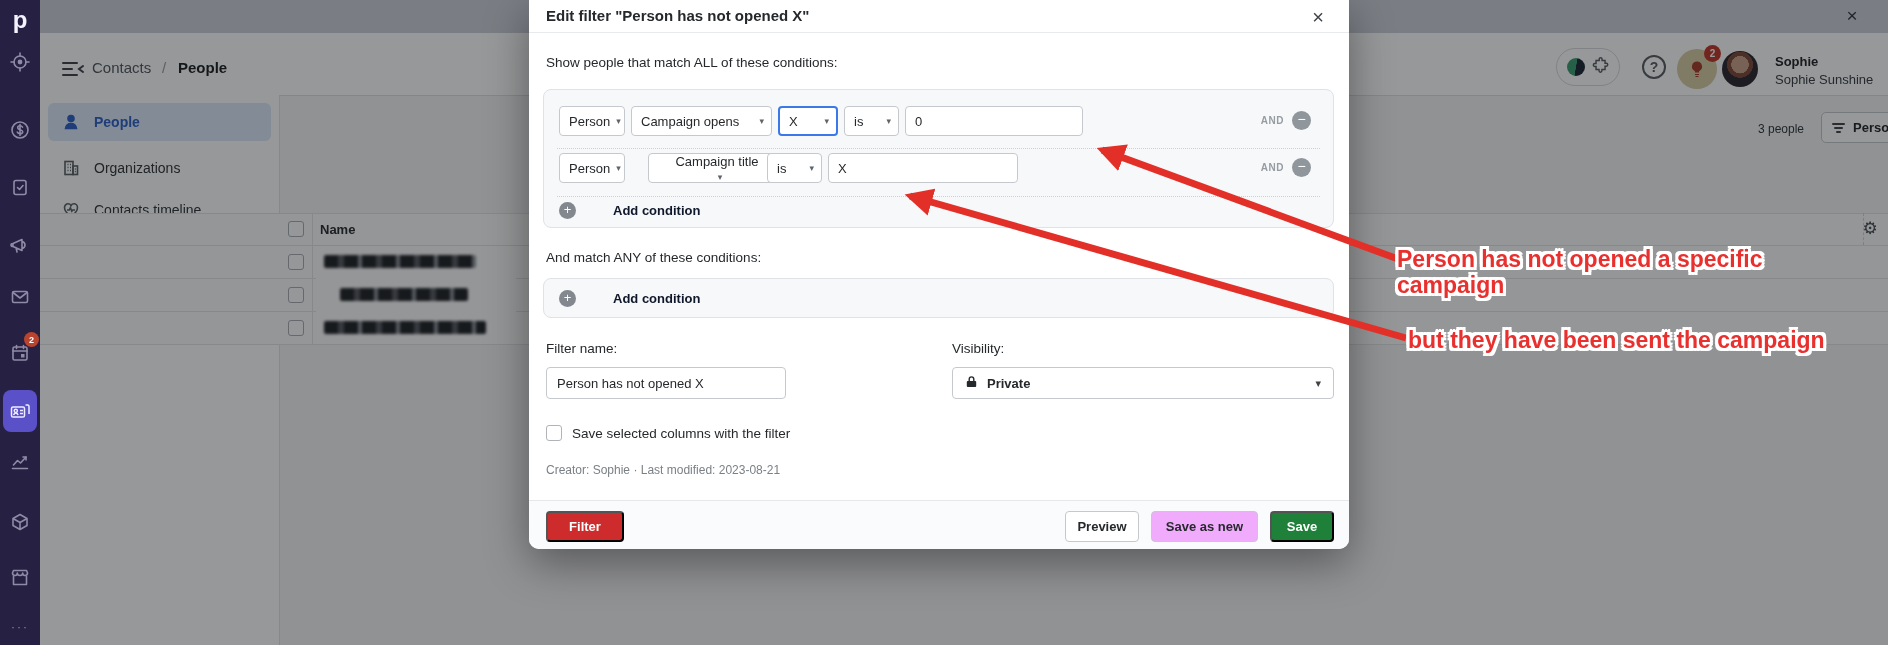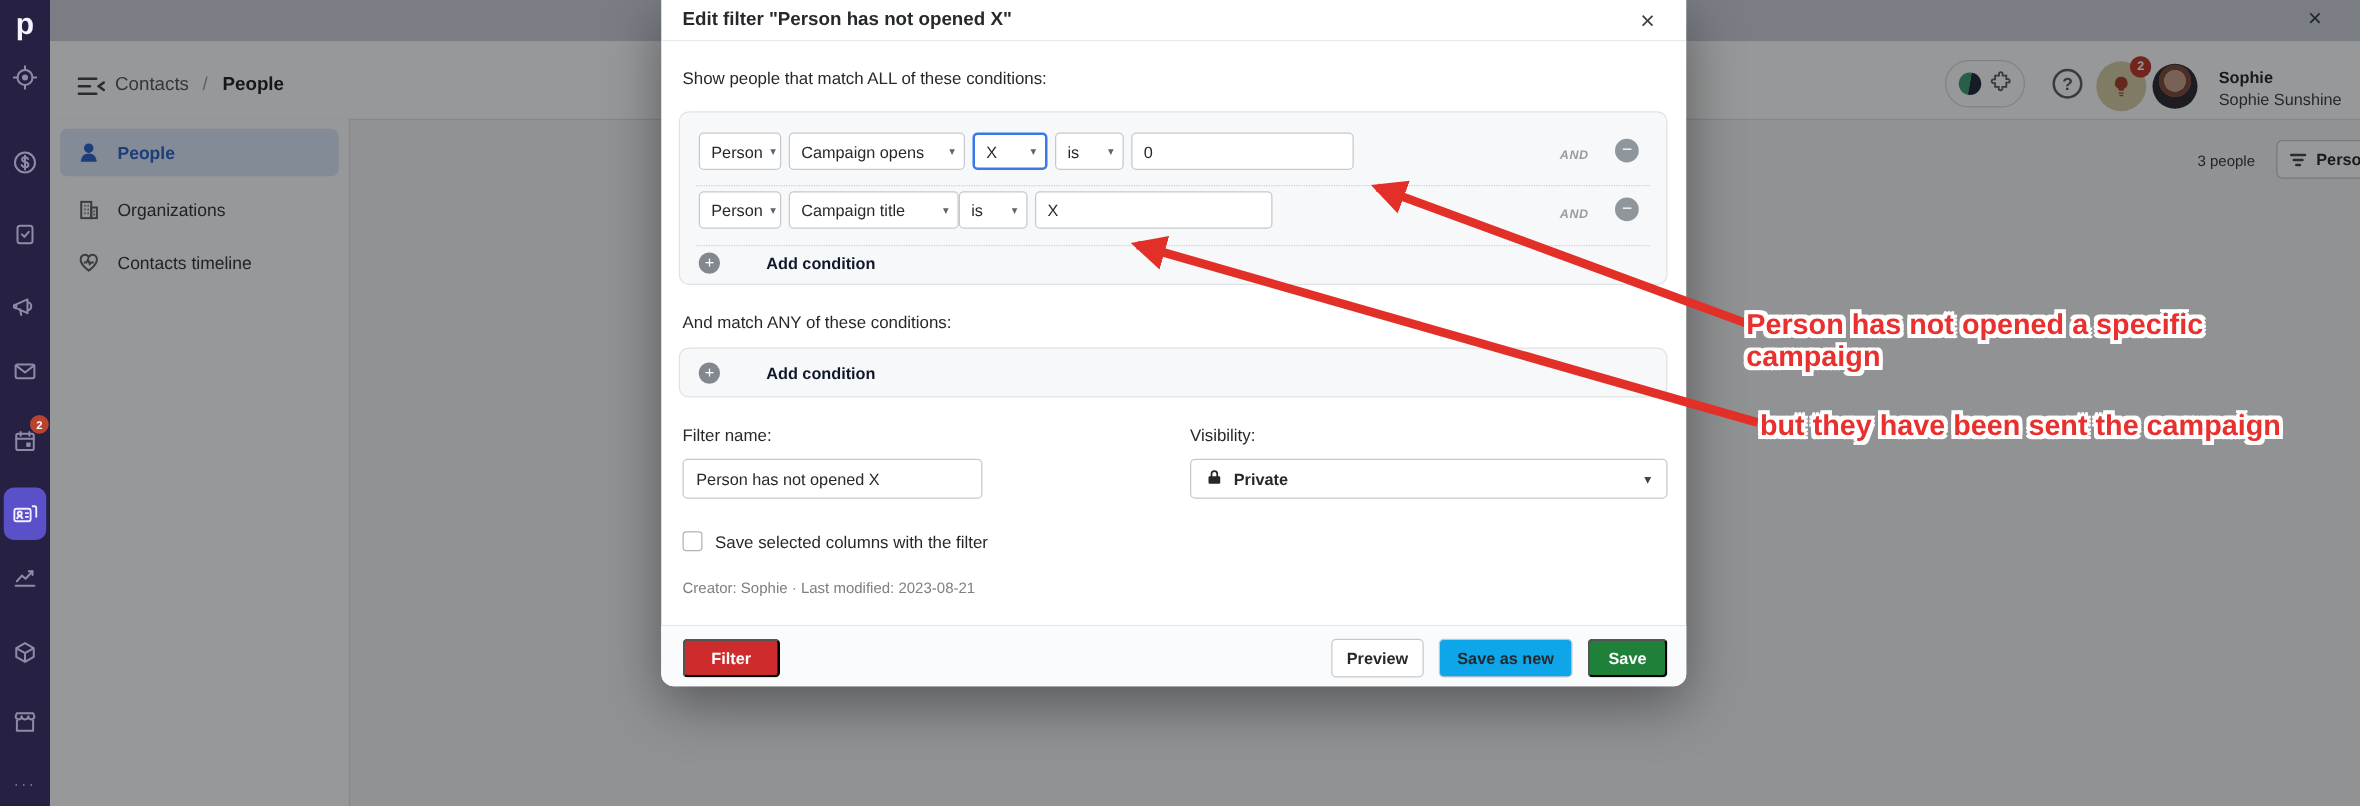--- a/index.html
+++ b/index.html
@@ -79,42 +79,42 @@
   .panel{left:14px;width:791px;background:#f7f8f9;border:1px solid #dfe2e6;border-radius:8px;box-sizing:border-box;}
   .panel1{top:89px;height:139px;}
   .panel2{top:278px;height:40px;}
   .cond-row{position:absolute;left:0;width:100%;height:30px;}
   .sel{position:absolute;top:0;height:30px;background:#fff;border:1px solid #c5c9cd;border-radius:4px;box-sizing:border-box;
       display:flex;align-items:center;justify-content:space-between;padding:0 7px 0 9px;font-size:13px;color:#26292c;}
   .sel .caret{color:#5f646a;font-size:9px;margin-left:6px;}
   .sel-blue{border:2px solid #3b79e8;}
   .cond-input{position:absolute;top:0;height:30px;background:#fff;border:1px solid #c5c9cd;border-radius:4px;box-sizing:border-box;
       font-size:13px;color:#26292c;padding:0 9px;font-family:inherit;}
-  .and-wrap{position:absolute;right:22px;top:5px;display:flex;align-items:flex-end;gap:21px;font-style:italic;}
+  .and-wrap{position:absolute;right:22px;top:5px;display:flex;align-items:center;gap:8px;}
   .and-txt{font-size:10px;font-weight:bold;color:#969ca2;letter-spacing:.5px;}
   .minus-c{width:19px;height:19px;border-radius:50%;background:#8f969c;color:#fff;font-size:14px;line-height:17px;text-align:center;}
   .dotline{position:absolute;left:13px;right:13px;height:0;border-top:1px dotted #ccd0d4;}
   .addcond{position:absolute;left:15px;display:flex;align-items:center;gap:9px;}
   .plus-c{width:17px;height:17px;border-radius:50%;background:#82888e;color:#fff;font-size:13px;line-height:16px;text-align:center;}
   .addcond span.lbl{font-size:13px;font-weight:bold;color:#0f172a;margin-left:28px;}
   .fname-input{left:17px;top:367px;width:240px;height:32px;border:1px solid #c5c9cd;border-radius:4px;box-sizing:border-box;
       font-size:13px;color:#26292c;padding:0 10px;font-family:inherit;}
   .vis-select{left:423px;top:367px;width:382px;height:32px;border:1px solid #c5c9cd;border-radius:4px;box-sizing:border-box;
       background:#fff;display:flex;align-items:center;padding:0 12px;gap:9px;font-size:13px;font-weight:bold;color:#26292c;}
   .vis-select .caret{margin-left:auto;color:#3f4347;font-size:11px;}
   .lock svg{width:13px;height:13px;fill:#26292c;}
   .m-cbx{left:17px;top:425px;width:16px;height:16px;border:1px solid #b0b4b8;border-radius:3px;background:#fff;box-sizing:border-box;}
   .cbx-label{left:43px;top:426px;font-size:13.5px;color:#26292c;}
   .meta{left:17px;top:463px;font-size:12px;color:#7a8085;}
   .m-footer{left:0;top:500px;width:820px;height:49px;background:#fafbfc;border-top:1px solid #e5e7e9;border-radius:0 0 10px 10px;box-sizing:border-box;}
   .btn{position:absolute;top:10px;height:31px;border-radius:4px;font-size:13px;font-weight:bold;
       display:flex;align-items:center;justify-content:center;box-sizing:border-box;font-family:inherit;}
   .btn-delete{left:17px;width:78px;background:#ce2c2c;color:#fff;}
   .btn-preview{left:536px;width:74px;background:#fff;border:1px solid #c6c9cc;color:#26292c;}
-  .btn-savenew{left:622px;width:107px;background:#0ea5e9;border:1px solid #c6c9cc;color:#26292c;}
+  .btn-savenew{left:622px;width:107px;background:#f0abfc;border:1px solid #c6c9cc;color:#26292c;}
   .btn-save{left:741px;width:64px;background:#1f8139;color:#fff;}
   
   .annot-layer{left:0;top:0;width:1888px;height:645px;z-index:20;pointer-events:none;}
   .annot{position:absolute;font-size:23px;font-weight:bold;color:#e8302e;line-height:1.13;
       text-shadow:-3px -3px 0 #fff,3px -3px 0 #fff,-3px 3px 0 #fff,3px 3px 0 #fff,0 -3px 0 #fff,0 3px 0 #fff,-3px 0 0 #fff,3px 0 0 #fff,
                   -2px -2px 0 #fff,2px 2px 0 #fff,2px -2px 0 #fff,-2px 2px 0 #fff;}
   .annot1{left:1397px;top:246px;width:430px;}
   .annot2{left:1408px;top:327px;width:470px;}
 </style>
 </head>
@@ -260,20 +260,39 @@
           <span style="width:13px"></span>
           <span style="width:9px"></span>
           <span style="width:5px"></span>
         </span>
       <span>Person Campaign title is</span>
 
     </div>
 
   </div>
 
+  <div class="abs table">
+    <div class="abs t-line" style="top:0"></div>
+    <div class="abs t-line" style="top:32px"></div>
+    <div class="abs t-line" style="top:65px"></div>
+    <div class="abs t-line" style="top:98px"></div>
+    <div class="abs t-line" style="top:131px"></div>
+    <div class="abs t-vline" style="left:272px;height:131px;"></div>
+    <div class="abs t-vline" style="left:1823px;height:32px;border-left:1px dashed #d4d6d9;background:none;"></div>
+    <div class="abs cbx" style="top:8px"></div>
+    <div class="abs t-head">Name</div>
+    <div class="abs gear">⚙</div>
+    <div class="abs censor"></div>
+    <div class="abs cbx" style="top:41px"></div>
+    <div class="abs cbx" style="top:74px"></div>
+    <div class="abs cbx" style="top:107px"></div>
+    <div class="abs blob" style="left:284px;top:42px;width:152px;"></div>
+    <div class="abs blob" style="left:300px;top:75px;width:128px;"></div>
+    <div class="abs blob" style="left:284px;top:108px;width:162px;"></div>
+  </div>
 </div>
 
 <div class="abs dim"></div>
 
 <div class="abs modal">
   <div class="abs m-title">Edit filter "Person has not opened X"</div>
   <div class="abs m-close">×</div>
   <div class="abs m-titlebar-line"></div>
 
   <div class="abs m-label" style="left:17px;top:55px;">Show people that match ALL of these conditions:</div>
@@ -301,21 +320,21 @@
         <span class="and-txt">AND</span>
         <span class="minus-c">−</span>
       </div>
     </div>
     <div class="dotline" style="top:58px"></div>
     <div class="cond-row" style="top:63px">
       <div class="sel" style="left:15px;width:66px;">
         <span>Person</span>
           <span class="caret">▾</span>
       </div>
-      <div class="sel" style="left:87px;width:136px;">
+      <div class="sel" style="left:104px;width:136px;flex-direction:column;">
         <span>Campaign title</span>
           <span class="caret">▾</span>
       </div>
       <div class="sel" style="left:223px;width:55px;">
         <span>is</span>
           <span class="caret">▾</span>
       </div>
       <input class="cond-input" style="left: 284px; width: 190px;" value="X">
       <div class="and-wrap">
         <span class="and-txt">AND</span>

